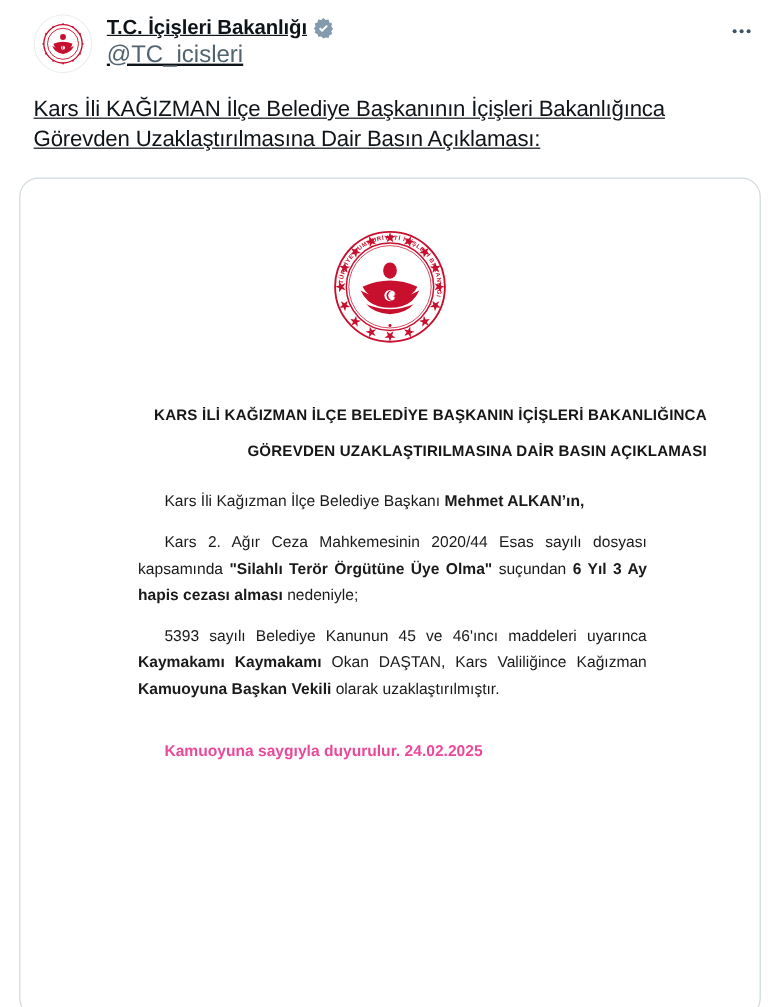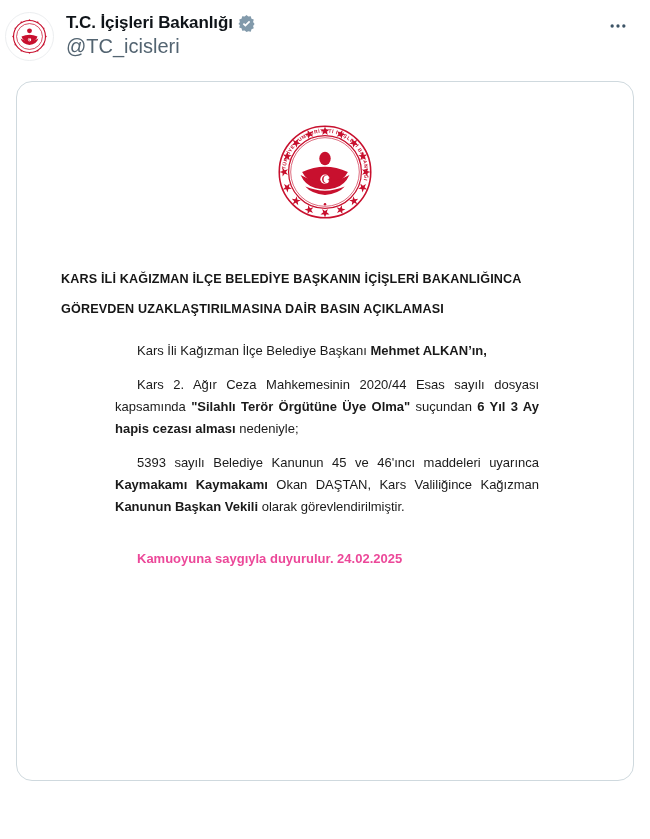--- a/index.html
+++ b/index.html
@@ -11,22 +11,23 @@
     width: 650px;
     height: 839px;
     overflow: hidden;
     font-family: "Liberation Sans", sans-serif;
     color: #0f1419;
     -webkit-font-smoothing: antialiased;
   }
 
   
   .tweet {
-    padding: 12px 16px 0 5px;
+    padding: 12px 16px 0 28px;
     box-sizing: border-box;
+    text-decoration: underline;
   }
   .tweet-head {
     display: flex;
     align-items: flex-start;
   }
   .avatar {
     width: 47px;
     height: 47px;
     border-radius: 50%;
     background: #ffffff;
@@ -111,21 +112,21 @@
     justify-content: center;
     margin-bottom: 40px;
   }
   .seal {
     width: 104px;
     height: 104px;
   }
   .seal svg { display: block; width: 100%; height: 100%; }
 
   .doc-title {
-    text-align: left;
+    text-align: right;
     font-size: 12.6px;
     font-weight: bold;
     color: #161616;
     line-height: 30px;
     letter-spacing: 0.15px;
     padding: 0 44px;
   }
   .doc-title div { white-space: nowrap; }
 
   .doc-body {
@@ -200,20 +201,21 @@
 
     <div class="more-btn">
       <svg width="20" height="20" viewBox="0 0 24 24">
         <circle cx="5" cy="12" r="2" fill="#3d5466"></circle>
         <circle cx="12" cy="12" r="2" fill="#3d5466"></circle>
         <circle cx="19" cy="12" r="2" fill="#3d5466"></circle>
       </svg>
     </div>
   </div>
 
+  <div class="tweet-text">Kars İli KAĞIZMAN İlçe Belediye Başkanının İçişleri Bakanlığınca Görevden Uzaklaştırılmasına Dair Basın Açıklaması:</div>
 </div>
 
 <div class="media-card">
   <div class="doc">
 
     <div class="seal-wrap">
       <div class="seal">
         <svg viewBox="0 0 200 200">
           <defs>
             <path id="sealArcTop" d="M100,100 m-74,0 a74,74 0 1,1 148,0" fill="none"></path>
@@ -264,18 +266,18 @@
     </div>
 
     <div class="doc-title">
       <div>KARS İLİ KAĞIZMAN İLÇE BELEDİYE BAŞKANIN İÇİŞLERİ BAKANLIĞINCA</div>
       <div>GÖREVDEN UZAKLAŞTIRILMASINA DAİR BASIN AÇIKLAMASI</div>
     </div>
 
     <div class="doc-body">
       <p class="doc-p"><span>Kars İli Kağızman İlçe Belediye Başkanı </span><b>Mehmet ALKAN’ın,</b></p>
       <p class="doc-p"><span>Kars 2. Ağır Ceza Mahkemesinin 2020/44 Esas sayılı dosyası kapsamında </span><b>"Silahlı Terör Örgütüne Üye Olma"</b><span> suçundan </span><b>6 Yıl 3 Ay hapis cezası alması</b><span> nedeniyle;</span></p>
-      <p class="doc-p"><span>5393 sayılı Belediye Kanunun 45 ve 46'ıncı maddeleri uyarınca </span><b>Kaymakamı Kaymakamı</b><span> Okan DAŞTAN, Kars Valiliğince Kağızman </span><b>Kanunun Başkan Vekili</b><span> olarak görevlendirilmiştir.</span></p>
+      <p class="doc-p"><span>5393 sayılı Belediye Kanunun 45 ve 46'ıncı maddeleri uyarınca </span><b>Kaymakamı Kaymakamı</b><span> Okan DAŞTAN, Kars Valiliğince Kağızman </span><b>Kamuoyuna Başkan Vekili</b><span> olarak uzaklaştırılmıştır.</span></p>
 
       <div class="doc-close">Kamuoyuna saygıyla duyurulur. 24.02.2025</div>
     </div>
   </div>
 </div>
 
 </body></html>

